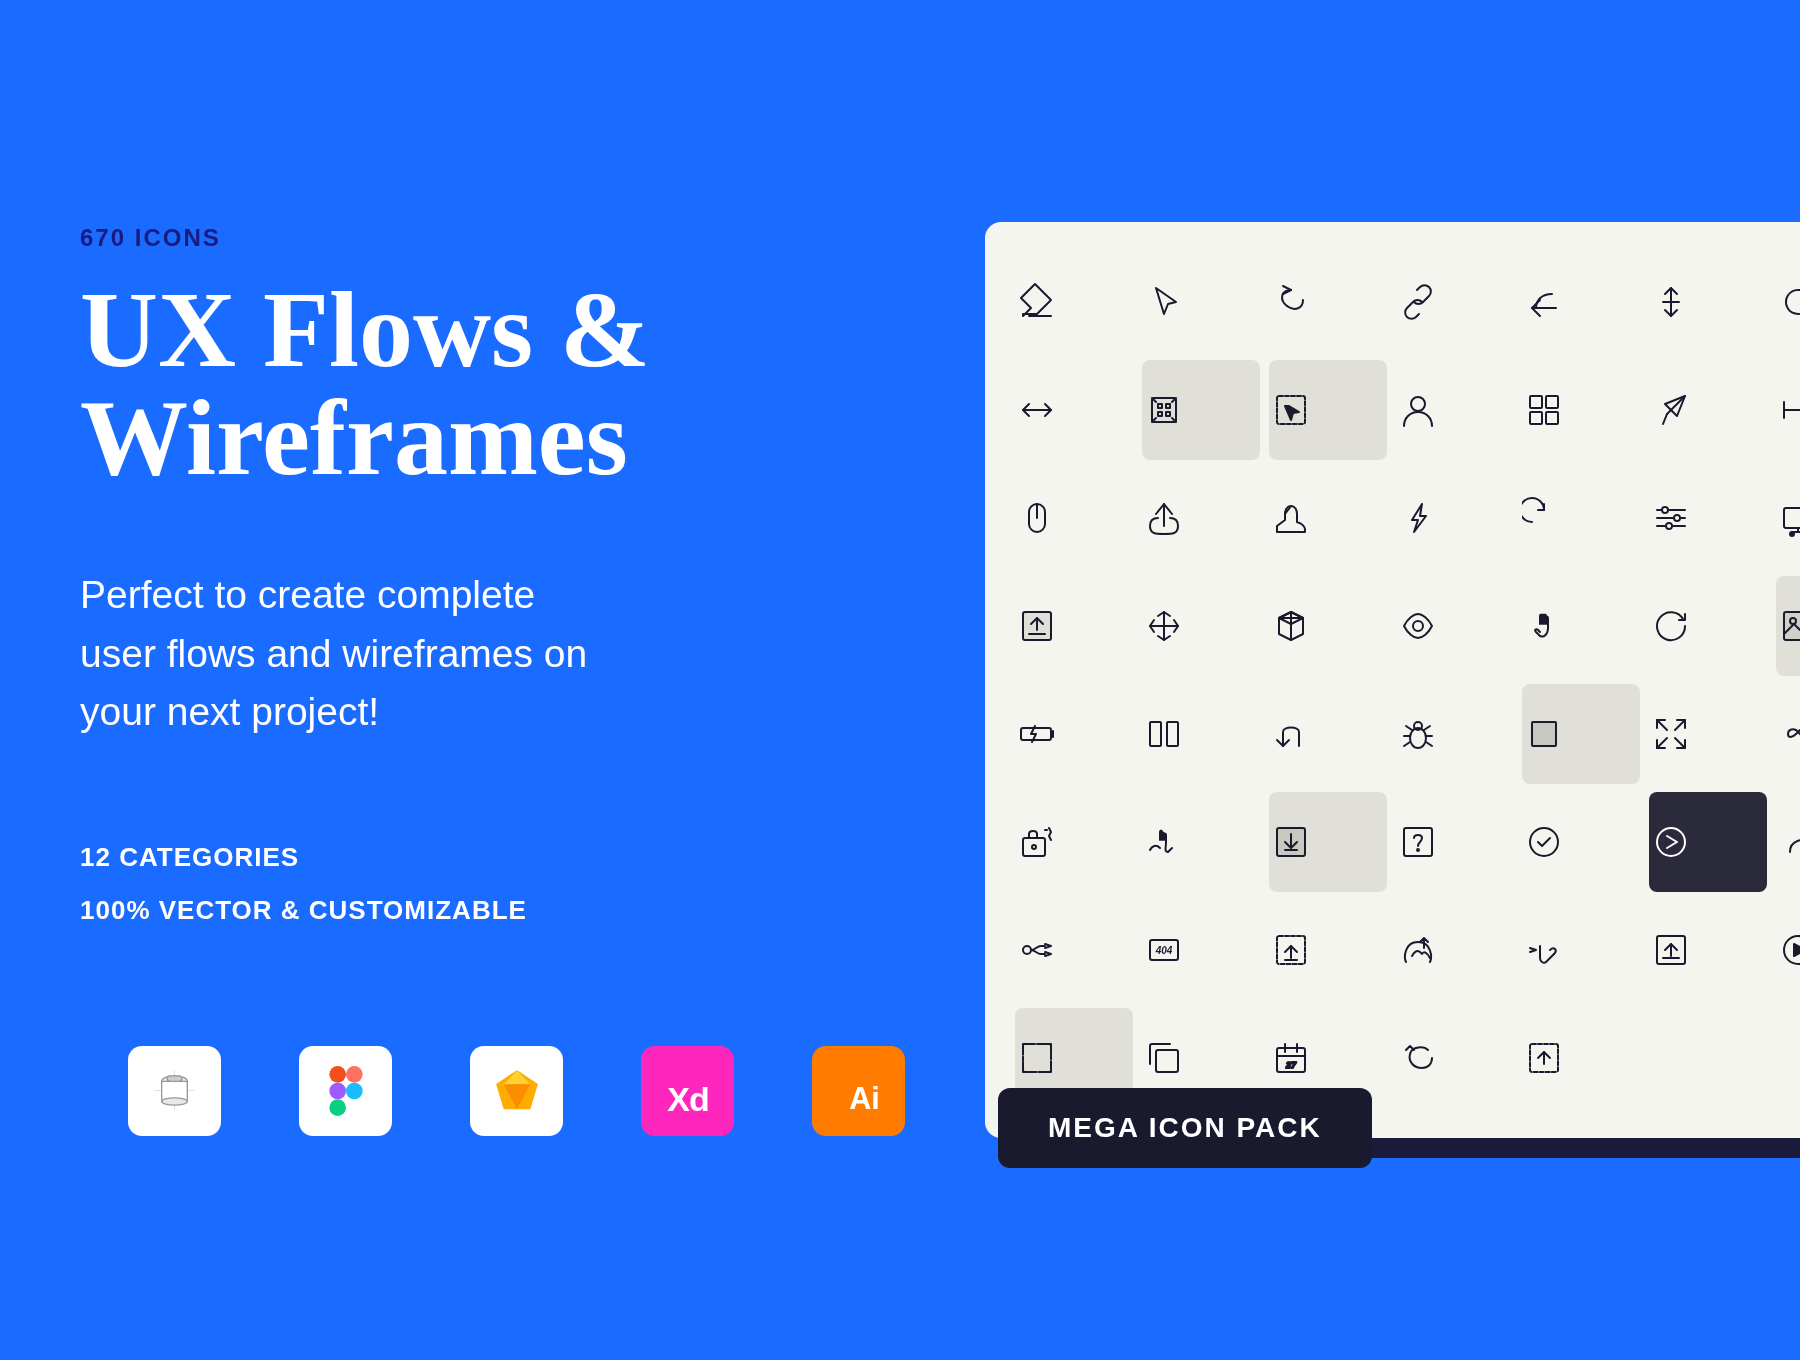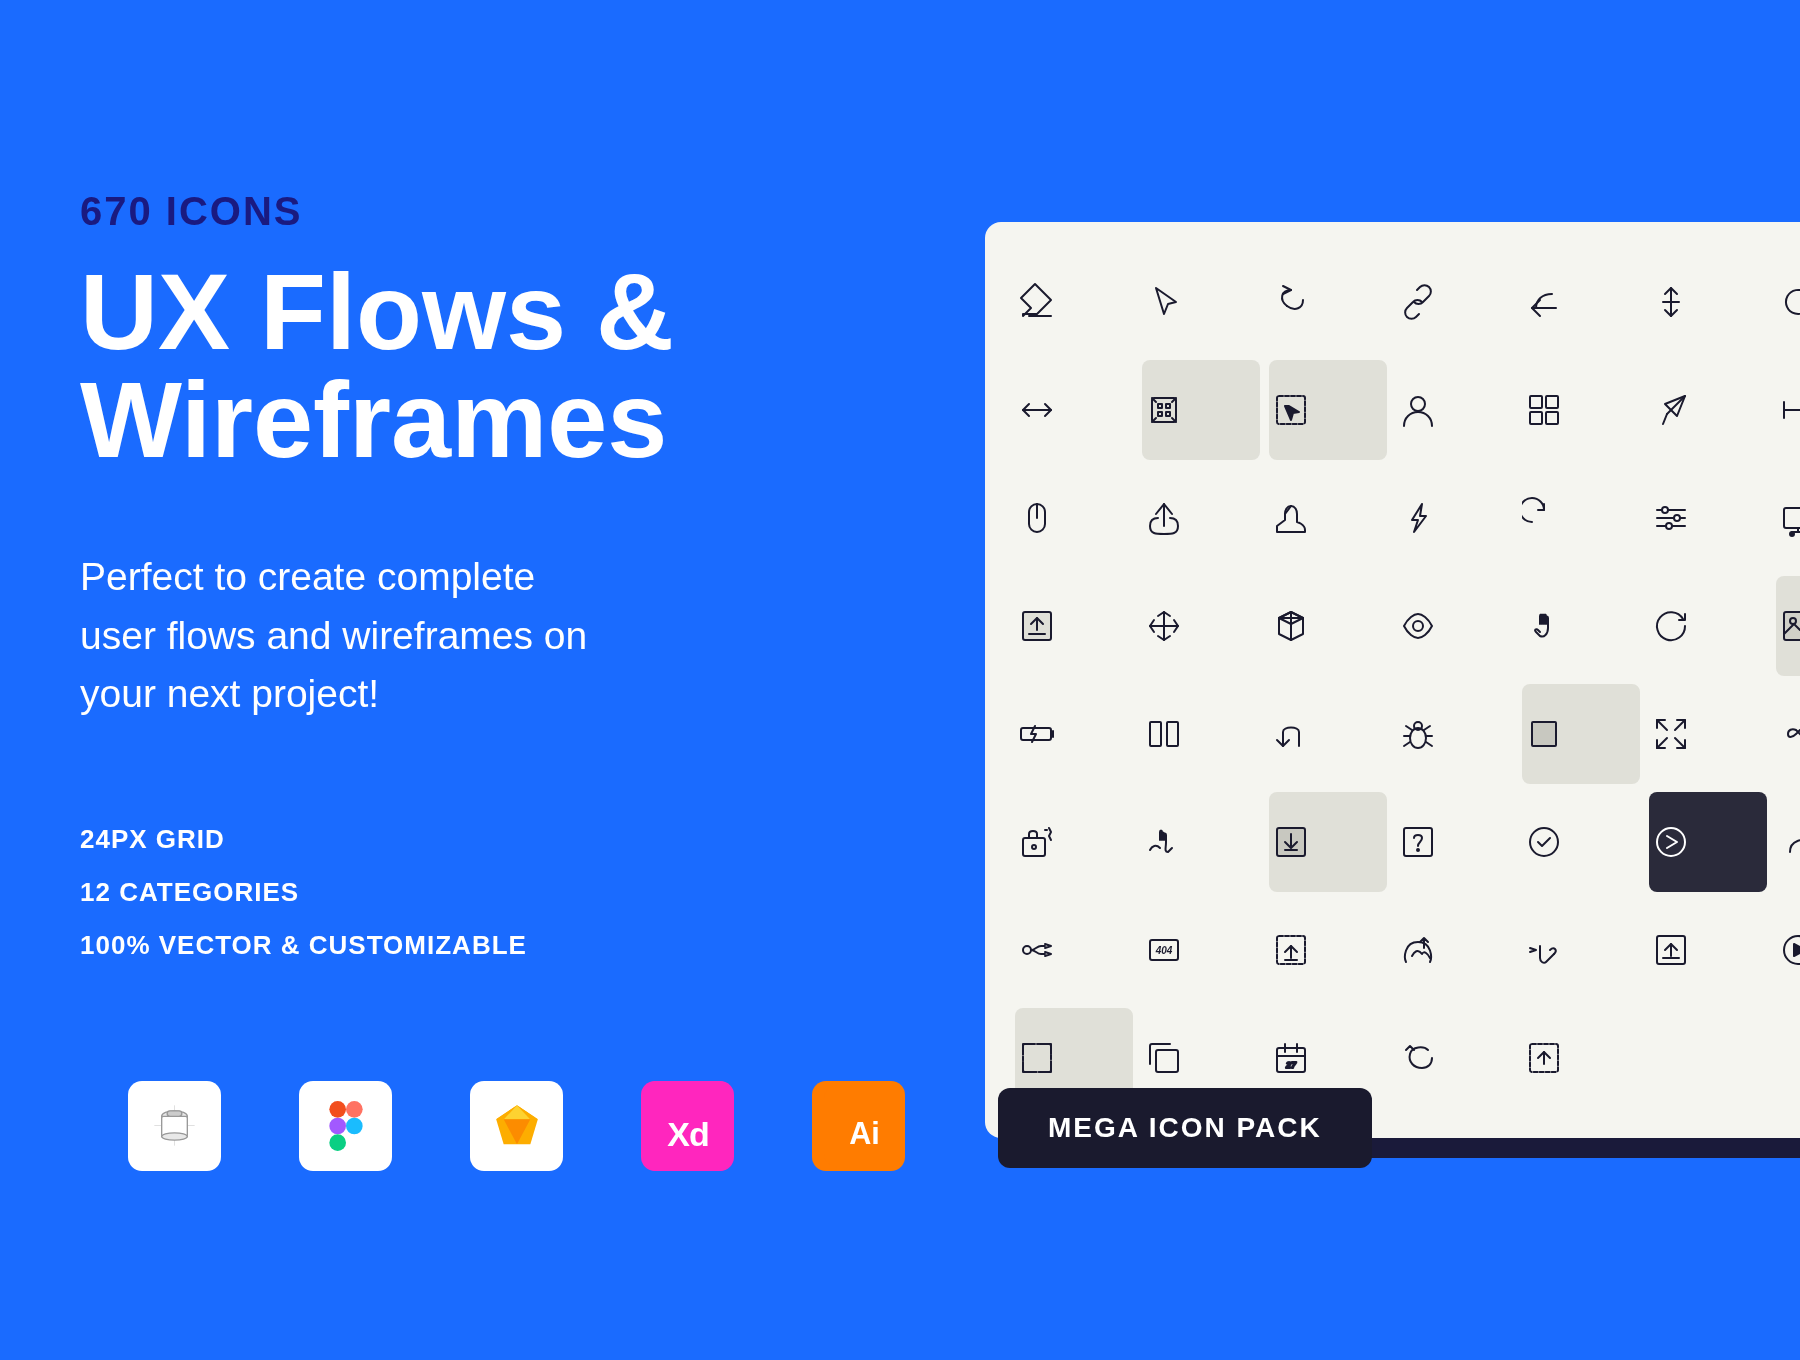--- a/index.html
+++ b/index.html
@@ -26,34 +26,35 @@
     .left-panel {
       flex: 0 0 620px;
       display: flex;
       flex-direction: column;
       justify-content: center;
       padding: 60px 0;
       height: 100%;
     }
 
     .icon-count {
-      font-size: 40px;
+      font-size: 24px;
       font-weight: 800;
       color: #1a1a80;
       text-transform: uppercase;
       letter-spacing: 2px;
       margin-bottom: 24px;
     }
 
     .main-title {
       font-size: 108px;
       font-weight: 900;
       color: #ffffff;
       line-height: 1.0;
       margin-bottom: 74px;
+      font-family: Liberation Serif, serif;
     }
 
     .subtitle {
       font-size: 39px;
       color: #ffffff;
       line-height: 1.5;
       margin-bottom: 100px;
       max-width: 520px;
     }
 
@@ -227,21 +228,20 @@
     <div class="icon-count">670 Icons</div>
 
     <div class="main-title">
       <span>UX Flows &amp;</span><br>
       <span>Wireframes</span>
     </div>
 
     <div class="subtitle">Perfect to create complete user flows and wireframes on your next project!</div>
 
     <div class="features">
-      <div class="feature-item">24px Grid</div>
       <div class="feature-item">12 Categories</div>
       <div class="feature-item">100% Vector &amp; Customizable</div>
     </div>
 
     <div class="tool-logos">
 
       <div class="tool-logo tool-logo-craft">
         <svg class="craft-icon" viewBox="0 0 60 60" fill="none" xmlns="http://www.w3.org/2000/svg">
           <rect width="60" height="60" rx="12" fill="white"></rect>
           <path d="M30 8 L30 52 M8 30 L52 30" stroke="#ddd" stroke-width="1"></path>

